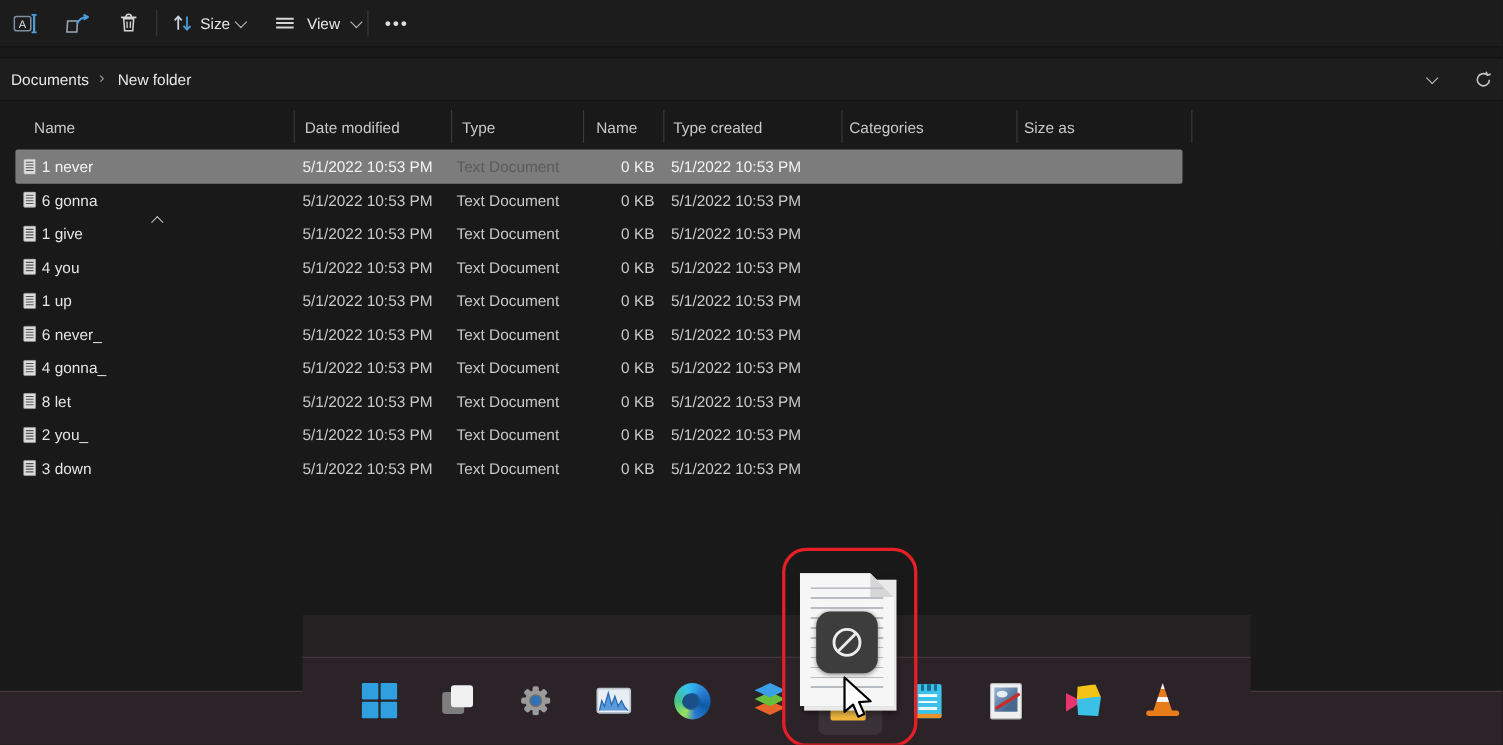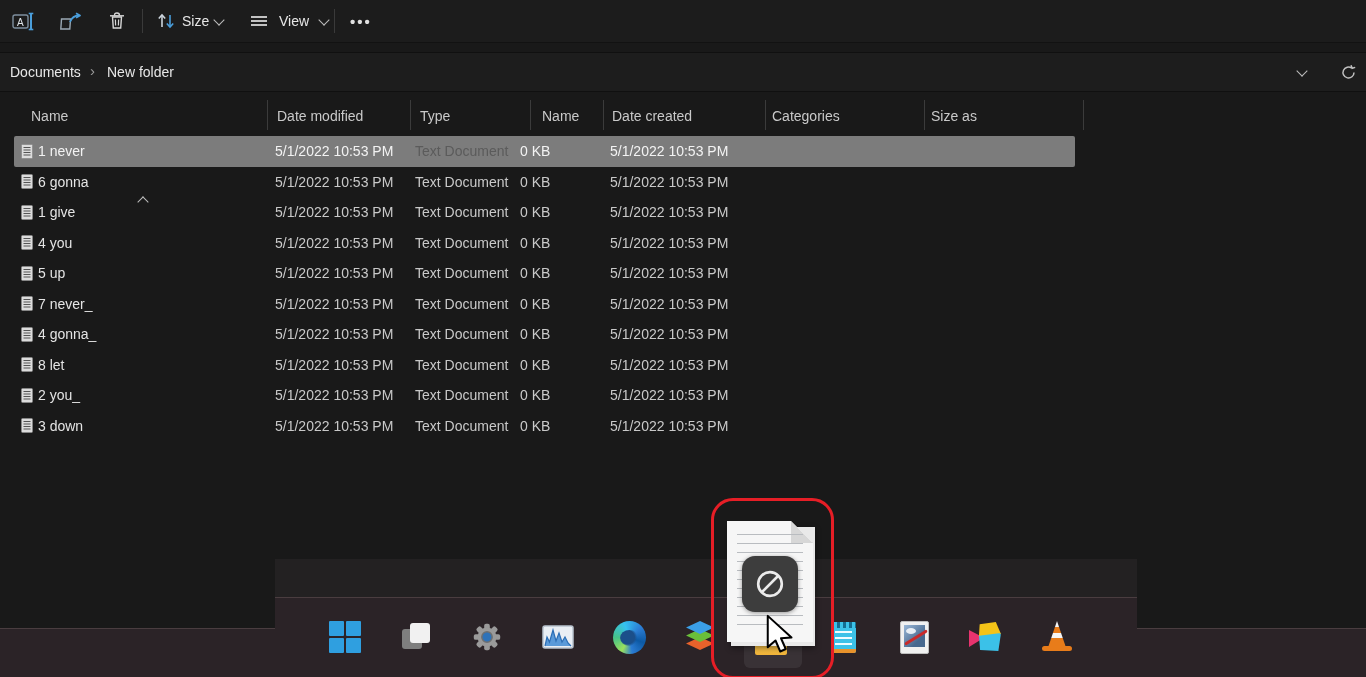--- a/index.html
+++ b/index.html
@@ -32,21 +32,21 @@
 
   
   .filelist{position:absolute;left:0;top:136px;width:1366px;}
   .row{position:relative;height:30.5px;}
   .row.selected::before{content:'';position:absolute;left:14px;right:291px;top:0;bottom:0;background:#7c7c7c;border-radius:2px;}
   .cell{position:absolute;top:0;line-height:30.5px;font-size:14px;white-space:nowrap;z-index:1;}
   .c-icon{left:21px;top:7.5px;line-height:0;}
   .c-name{left:38px;color:#e4e4e4;}
   .c-datemod{left:275px;color:#c9c9c9;}
   .c-type{left:415px;color:#c9c9c9;}
-  .c-size{left:520px;width:75px;color:#c9c9c9;}
+  .c-size{left:520px;width:75px;text-align:right;color:#c9c9c9;}
   .c-created{left:610px;color:#c9c9c9;}
   .row.selected .c-name,.row.selected .c-datemod,.row.selected .c-size,.row.selected .c-created{color:#f3f3f3;}
   .row.selected .c-type{color:#5b5b5b;}
 
   
   .bottom-strip{position:absolute;left:0;top:628px;width:1366px;height:49px;background:#2b2327;border-top:1px solid #4a3d40;z-index:1;}
   .band-mid{position:absolute;left:275px;top:559px;width:862px;height:38px;background:#232122;z-index:2;}
   .taskbar-center{position:absolute;left:275px;top:597px;width:862px;height:80px;background:#2b2327;border-top:1px solid #4a3d40;z-index:2;}
 
   .tb-icon{position:absolute;top:619px;width:36px;height:36px;z-index:3;display:flex;align-items:center;justify-content:center;}
@@ -190,21 +190,21 @@
       </span>
     </div>
   </div>
 
   <div class="colhead">
     <span class="chev chev-up sortcaret"></span>
     <span class="collabel" style="left:31px;">Name</span>
     <span class="collabel" style="left:277px;">Date modified</span>
     <span class="collabel" style="left:420px;">Type</span>
     <span class="collabel" style="left:542px;">Name</span>
-    <span class="collabel" style="left:612px;">Date created</span>
+    <span class="collabel" style="left:612px;">Type created</span>
     <span class="collabel" style="left:772px;">Categories</span>
     <span class="collabel" style="left:931px;">Size as</span>
     <div class="colsep" style="left:267px;"></div>
     <div class="colsep" style="left:410px;"></div>
     <div class="colsep" style="left:530px;"></div>
     <div class="colsep" style="left:603px;"></div>
     <div class="colsep" style="left:765px;"></div>
     <div class="colsep" style="left:924px;"></div>
     <div class="colsep" style="left:1083px;"></div>
   </div>
@@ -277,37 +277,37 @@
       <div class="row">
     <span class="cell c-icon">
       <svg width="12" height="15" viewBox="0 0 12 15">
         <rect x="0.5" y="0.5" width="11" height="14" rx="1" fill="#dcdcdc" stroke="#8a8a8a" stroke-width="0.8"></rect>
         <line x1="2.5" y1="3.5" x2="9.5" y2="3.5" stroke="#555" stroke-width="1"></line>
         <line x1="2.5" y1="6" x2="9.5" y2="6" stroke="#555" stroke-width="1"></line>
         <line x1="2.5" y1="8.5" x2="9.5" y2="8.5" stroke="#555" stroke-width="1"></line>
         <line x1="2.5" y1="11" x2="9.5" y2="11" stroke="#555" stroke-width="1"></line>
       </svg>
     </span>
-    <span class="cell c-name">5 up</span>
-    <span class="cell c-datemod">5/1/2022 10:53 PM</span>
-    <span class="cell c-type">Text Document</span>
-    <span class="cell c-size">0 KB</span>
-    <span class="cell c-created">5/1/2022 10:53 PM</span>
-  </div>
-      <div class="row">
-    <span class="cell c-icon">
-      <svg width="12" height="15" viewBox="0 0 12 15">
-        <rect x="0.5" y="0.5" width="11" height="14" rx="1" fill="#dcdcdc" stroke="#8a8a8a" stroke-width="0.8"></rect>
-        <line x1="2.5" y1="3.5" x2="9.5" y2="3.5" stroke="#555" stroke-width="1"></line>
-        <line x1="2.5" y1="6" x2="9.5" y2="6" stroke="#555" stroke-width="1"></line>
-        <line x1="2.5" y1="8.5" x2="9.5" y2="8.5" stroke="#555" stroke-width="1"></line>
-        <line x1="2.5" y1="11" x2="9.5" y2="11" stroke="#555" stroke-width="1"></line>
-      </svg>
-    </span>
-    <span class="cell c-name">7 never_</span>
+    <span class="cell c-name">1 up</span>
+    <span class="cell c-datemod">5/1/2022 10:53 PM</span>
+    <span class="cell c-type">Text Document</span>
+    <span class="cell c-size">0 KB</span>
+    <span class="cell c-created">5/1/2022 10:53 PM</span>
+  </div>
+      <div class="row">
+    <span class="cell c-icon">
+      <svg width="12" height="15" viewBox="0 0 12 15">
+        <rect x="0.5" y="0.5" width="11" height="14" rx="1" fill="#dcdcdc" stroke="#8a8a8a" stroke-width="0.8"></rect>
+        <line x1="2.5" y1="3.5" x2="9.5" y2="3.5" stroke="#555" stroke-width="1"></line>
+        <line x1="2.5" y1="6" x2="9.5" y2="6" stroke="#555" stroke-width="1"></line>
+        <line x1="2.5" y1="8.5" x2="9.5" y2="8.5" stroke="#555" stroke-width="1"></line>
+        <line x1="2.5" y1="11" x2="9.5" y2="11" stroke="#555" stroke-width="1"></line>
+      </svg>
+    </span>
+    <span class="cell c-name">6 never_</span>
     <span class="cell c-datemod">5/1/2022 10:53 PM</span>
     <span class="cell c-type">Text Document</span>
     <span class="cell c-size">0 KB</span>
     <span class="cell c-created">5/1/2022 10:53 PM</span>
   </div>
       <div class="row">
     <span class="cell c-icon">
       <svg width="12" height="15" viewBox="0 0 12 15">
         <rect x="0.5" y="0.5" width="11" height="14" rx="1" fill="#dcdcdc" stroke="#8a8a8a" stroke-width="0.8"></rect>
         <line x1="2.5" y1="3.5" x2="9.5" y2="3.5" stroke="#555" stroke-width="1"></line>

